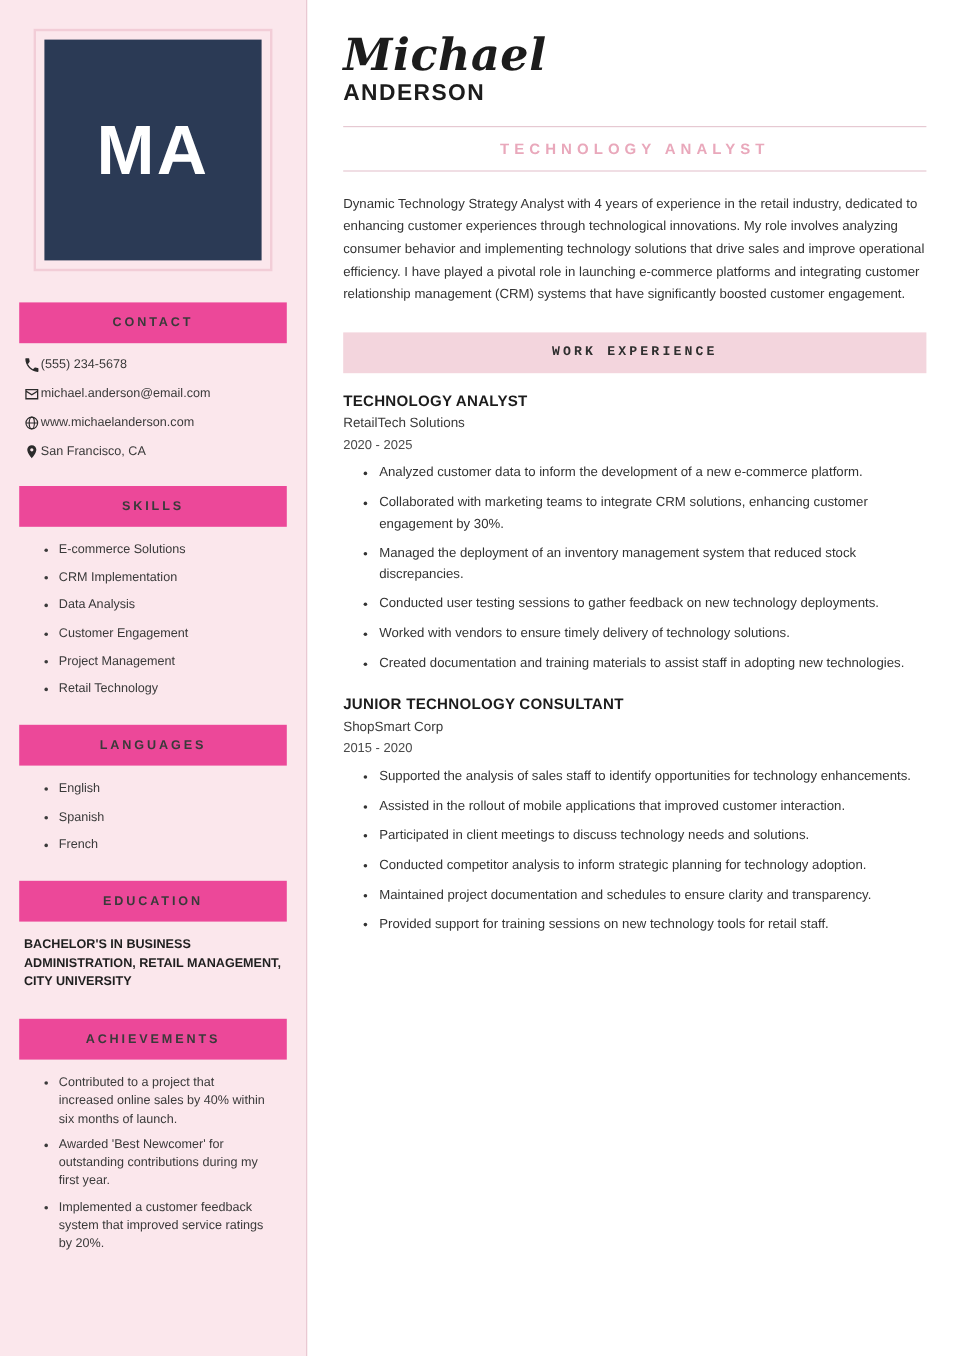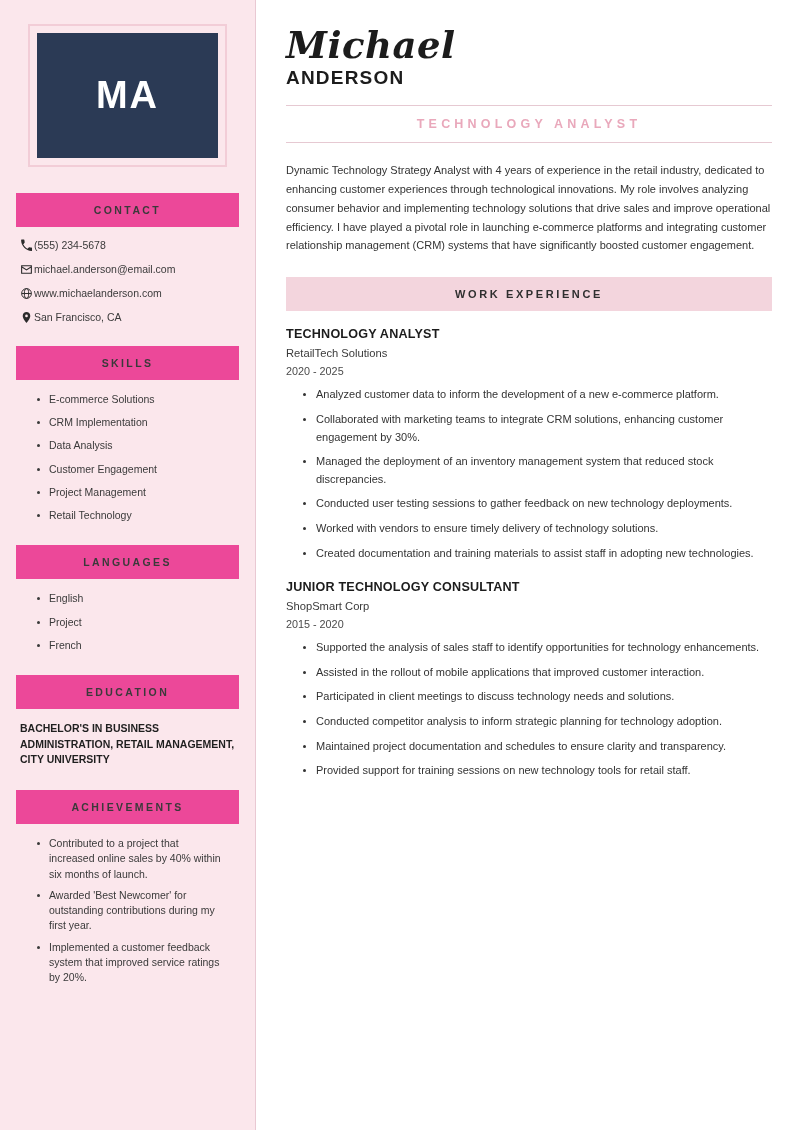--- a/index.html
+++ b/index.html
@@ -35,25 +35,25 @@
 
   .monogram-wrap {
     margin: 24px 12px 0 12px;
     border: 2px solid #f2cdd7;
     padding: 7px;
     box-sizing: border-box;
   }
   .monogram {
     background: #2b3a55;
     color: #ffffff;
-    height: 125px;
+    height: 184px;
     display: flex;
     align-items: center;
     justify-content: center;
-    font-size: 38px;
+    font-size: 58px;
     letter-spacing: 2px;
     font-weight: 700;
     font-family: "Liberation Sans", sans-serif;
   }
 
   .side-heading {
     background: #ec4899;
     color: #3a3a3a;
     text-align: center;
     font-size: 10.5px;
@@ -164,20 +164,21 @@
   }
   .section-band {
     background: #f3d5dd;
     text-align: center;
     font-size: 11px;
     font-weight: 700;
     letter-spacing: 2.6px;
     color: #2f2f2f;
     padding: 11px 4px;
     margin: 22px 0 16px 0;
+    font-family: Liberation Mono, monospace;
   }
   .job-title {
     font-size: 12.6px;
     font-weight: 700;
     color: #1c1c1c;
     letter-spacing: 0.2px;
   }
   .job-company {
     font-size: 11.2px;
     color: #3a3a3a;
@@ -268,21 +269,21 @@
       <li>CRM Implementation</li>
       <li>Data Analysis</li>
       <li>Customer Engagement</li>
       <li>Project Management</li>
       <li>Retail Technology</li>
     </ul>
 
     <div class="side-heading">LANGUAGES</div>
     <ul class="bullets">
       <li>English</li>
-      <li>Project</li>
+      <li>Spanish</li>
       <li>French</li>
     </ul>
 
     <div class="side-heading">EDUCATION</div>
     <div class="edu-text">BACHELOR'S IN BUSINESS ADMINISTRATION, RETAIL MANAGEMENT, CITY UNIVERSITY</div>
 
     <div class="side-heading">ACHIEVEMENTS</div>
     <ul class="bullets tight">
       <li>Contributed to a project that increased online sales by 40% within six months of launch.</li>
       <li>Awarded 'Best Newcomer' for outstanding contributions during my first year.</li>

